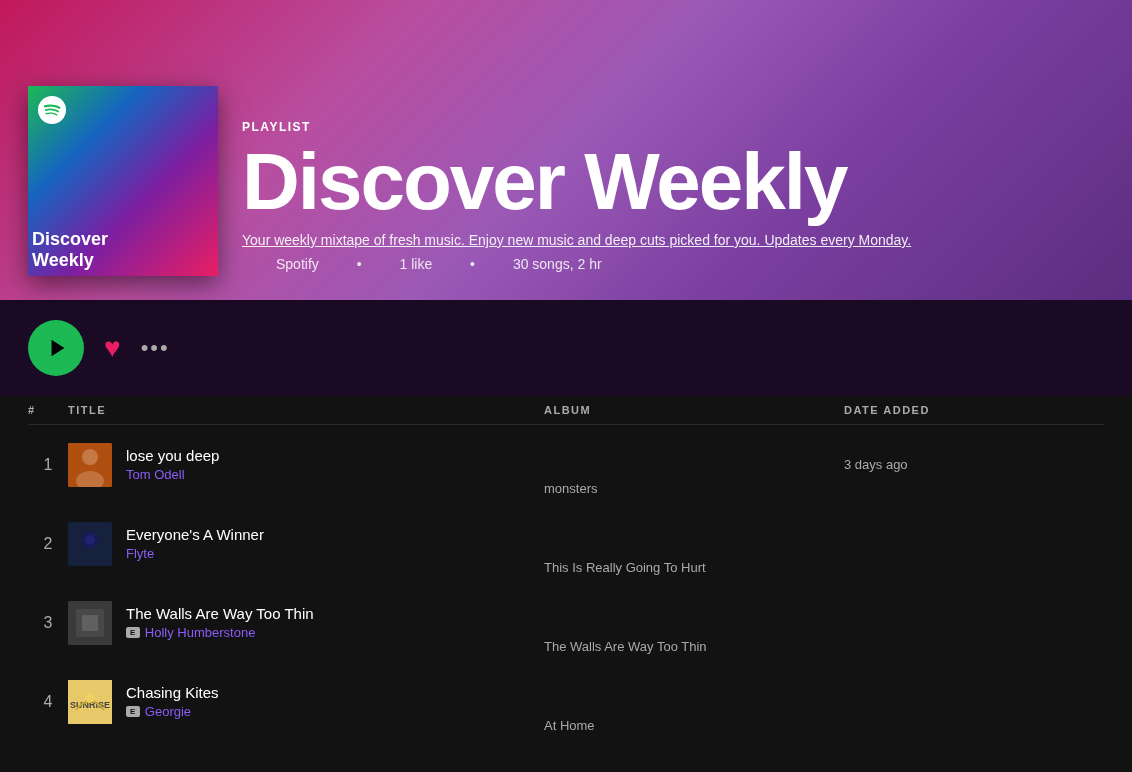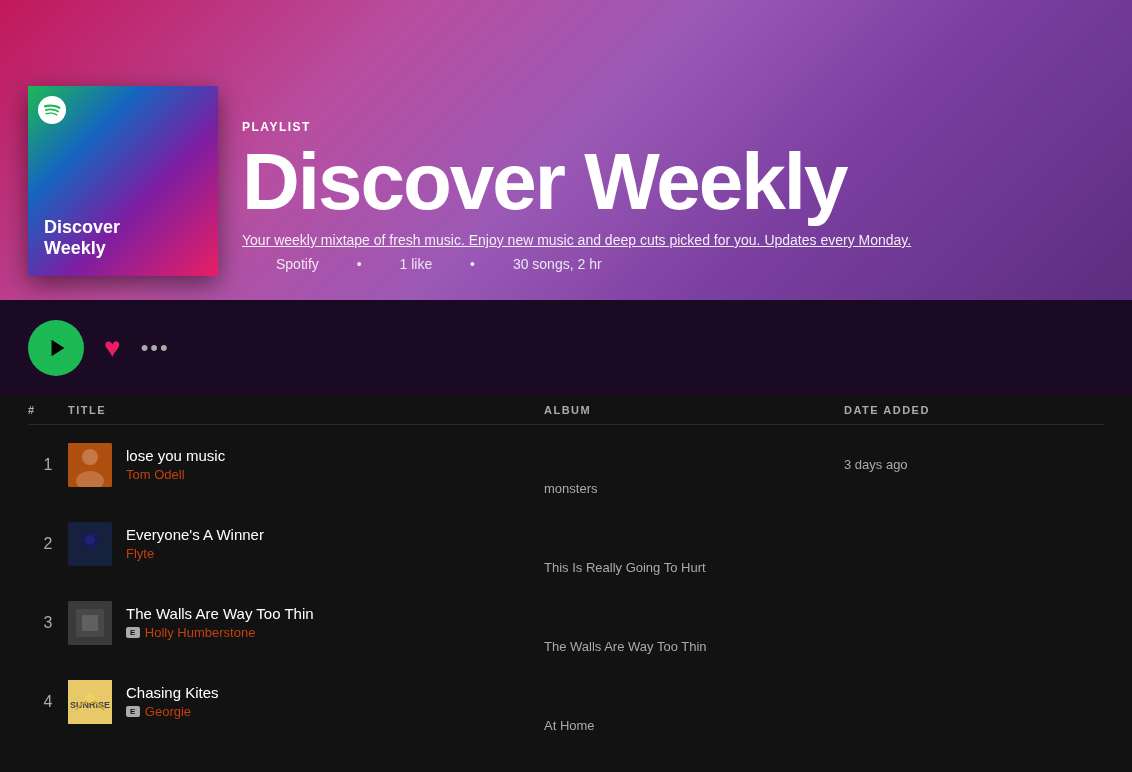--- a/index.html
+++ b/index.html
@@ -24,21 +24,21 @@
     .hero-cover {
       width: 190px;
       height: 190px;
       flex-shrink: 0;
       margin-right: 24px;
       background: linear-gradient(135deg, #1db954 0%, #1565c0 30%, #7b1fa2 60%, #e91e63 100%);
       position: relative;
       box-shadow: 0 8px 24px rgba(0,0,0,0.5);
       display: flex;
       align-items: flex-end;
-      padding: 16px;
+      padding: 4px;
     }
     .hero-cover-text {
       color: #fff;
       font-size: 18px;
       font-weight: 700;
       line-height: 1.2;
     }
     .spotify-logo {
       position: absolute;
       top: 10px;
@@ -191,21 +191,21 @@
       background: #aaa;
       color: #121212;
       font-size: 8px;
       font-weight: 700;
       padding: 1px 4px;
       border-radius: 2px;
       letter-spacing: 0.5px;
     }
     .track-artist {
       font-size: 13px;
-      color: #c2410c;
+      color: #8b5cf6;
     }
     .track-album {
       font-size: 13px;
       color: #aaa;
       padding-right: 16px;
       margin-top: 48px;
     }
     .track-date {
       font-size: 13px;
       color: #aaa;
@@ -294,21 +294,21 @@
     <div class="track-info">
       <div class="track-thumb thumb-1" style="display:flex;align-items:center;justify-content:center;overflow:hidden;">
 
         <svg width="44" height="44" viewBox="0 0 44 44">
           <rect width="44" height="44" fill="#b05010"></rect>
           <circle cx="22" cy="14" r="8" fill="#d4956a" opacity="0.6"></circle>
           <ellipse cx="22" cy="38" rx="14" ry="10" fill="#d4956a" opacity="0.5"></ellipse>
         </svg>
       </div>
       <div class="track-text">
-        <div class="track-name">lose you music</div>
+        <div class="track-name">lose you deep</div>
         <div class="track-artist-row">
           <span class="track-artist">Tom Odell</span>
         </div>
       </div>
     </div>
     <div class="track-album">monsters</div>
     <div class="track-date">3 days ago</div>
     <div></div>
   </div>
 

